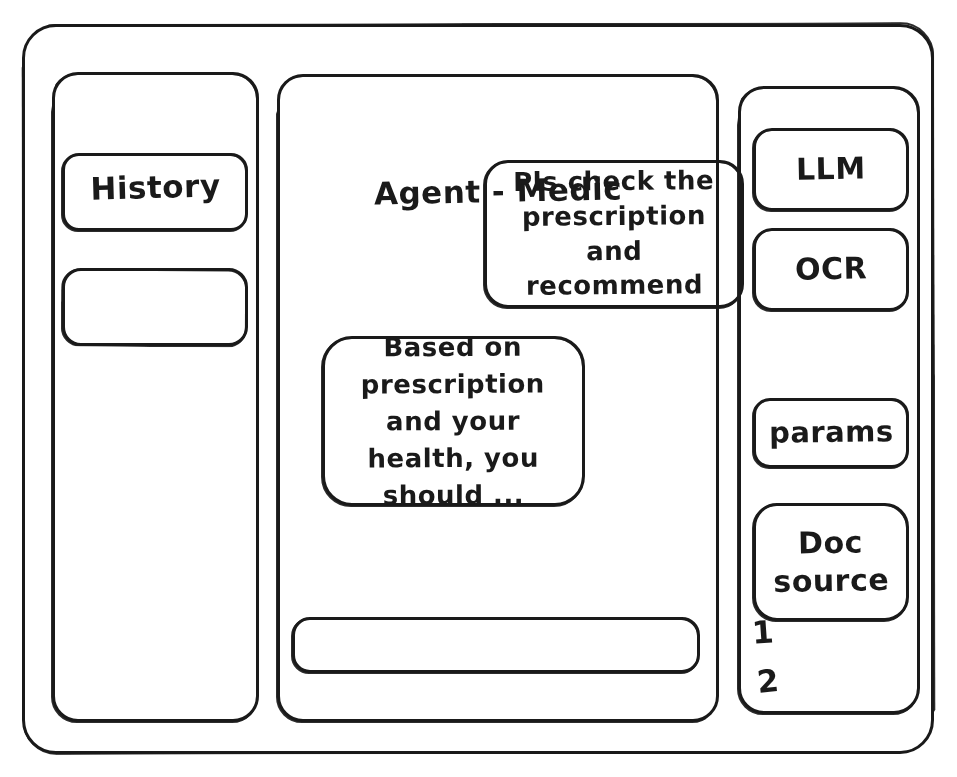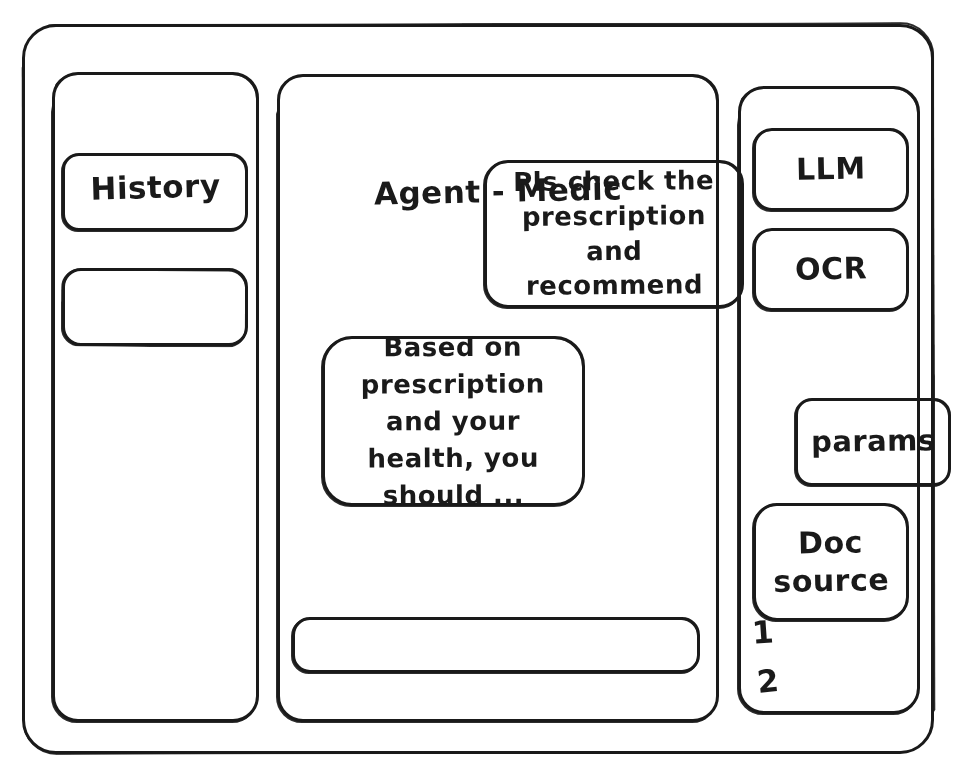--- a/index.html
+++ b/index.html
@@ -172,21 +172,21 @@
     justify-content: center;
   }
   .tool-btn .btn-label {
     font-size: 30px;
     line-height: 1.22;
     transform: rotate(-1.1deg);
     padding: 0 4px;
   }
   #tool-llm  { top: 128px; height: 83px; }
   #tool-ocr  { top: 228px; height: 83px; }
-  #tool-params { top: 398px; height: 88px; border-radius: 17px; margin-left: 42px; }
+  #tool-params { top: 398px; height: 70px; border-radius: 17px; }
   #tool-params .btn-label { font-size: 29px; transform: rotate(-0.8deg); }
   #tool-docsource { top: 503px; height: 118px; border-radius: 24px; }
   #tool-docsource .btn-label { font-size: 30px; line-height: 1.28; }
 
   
   .doc-num {
     position: absolute;
     font-size: 31px;
     font-weight: 700;
     color: #1a1a1a;

